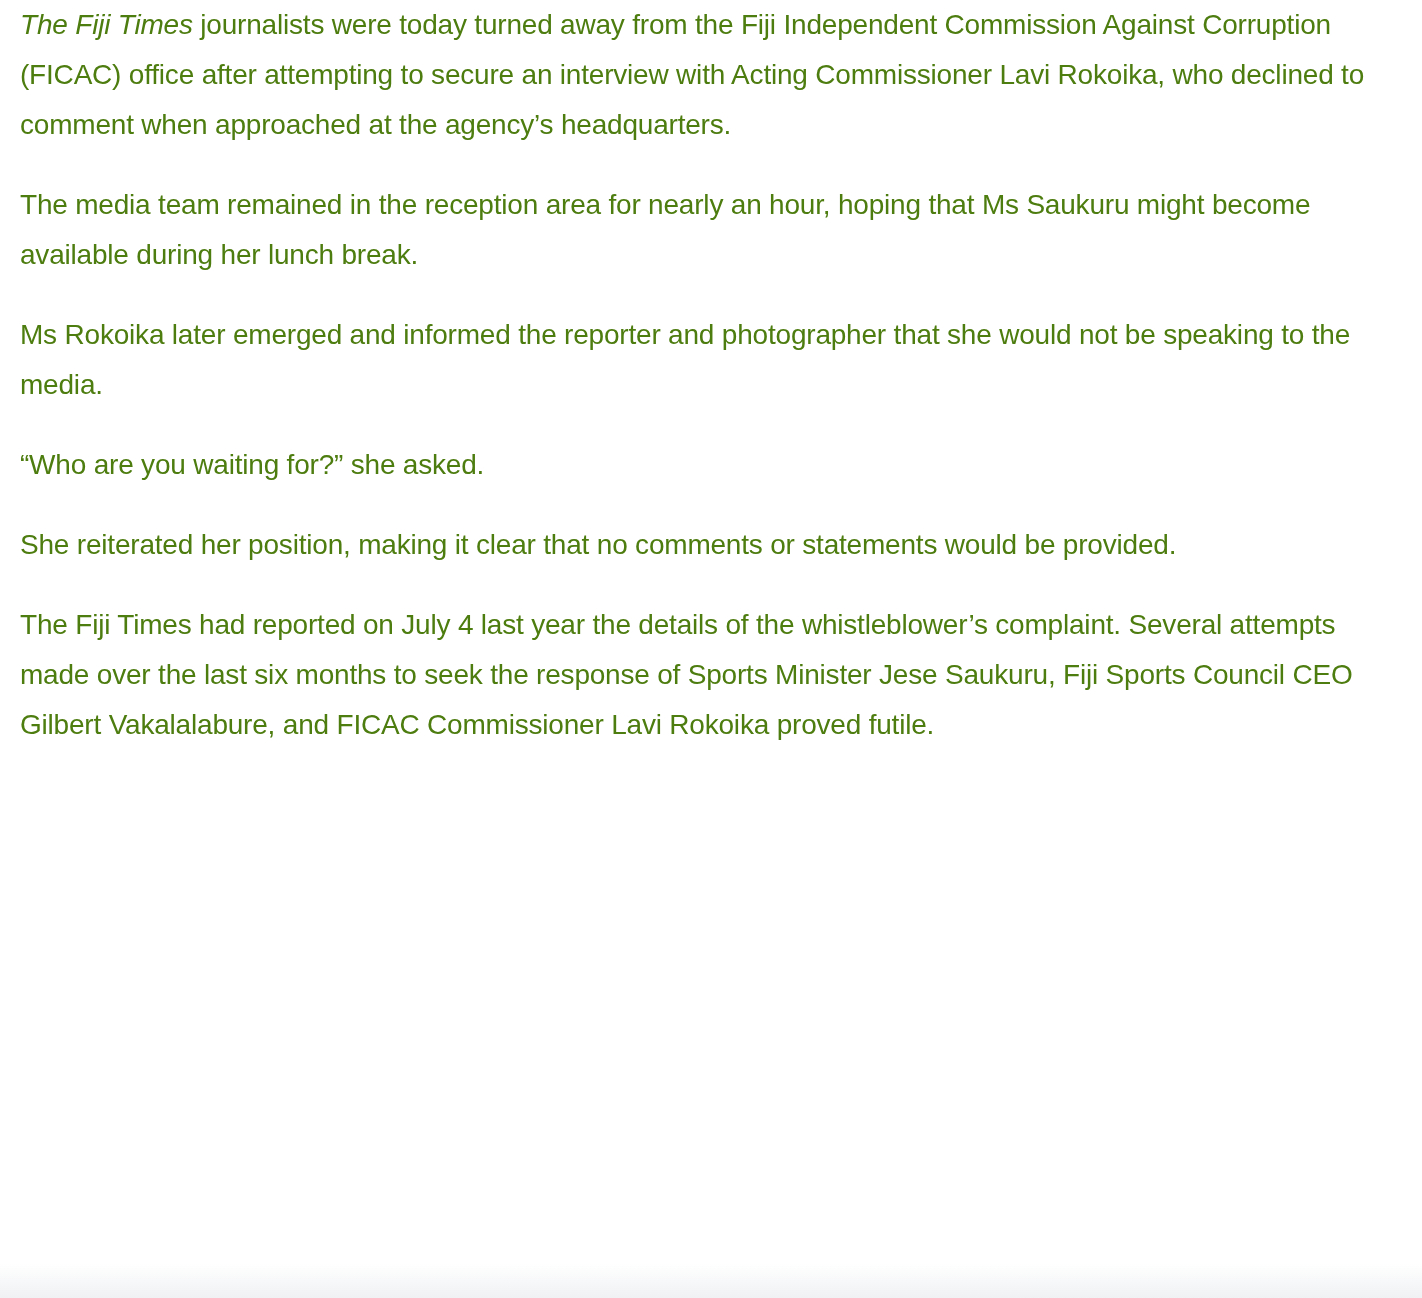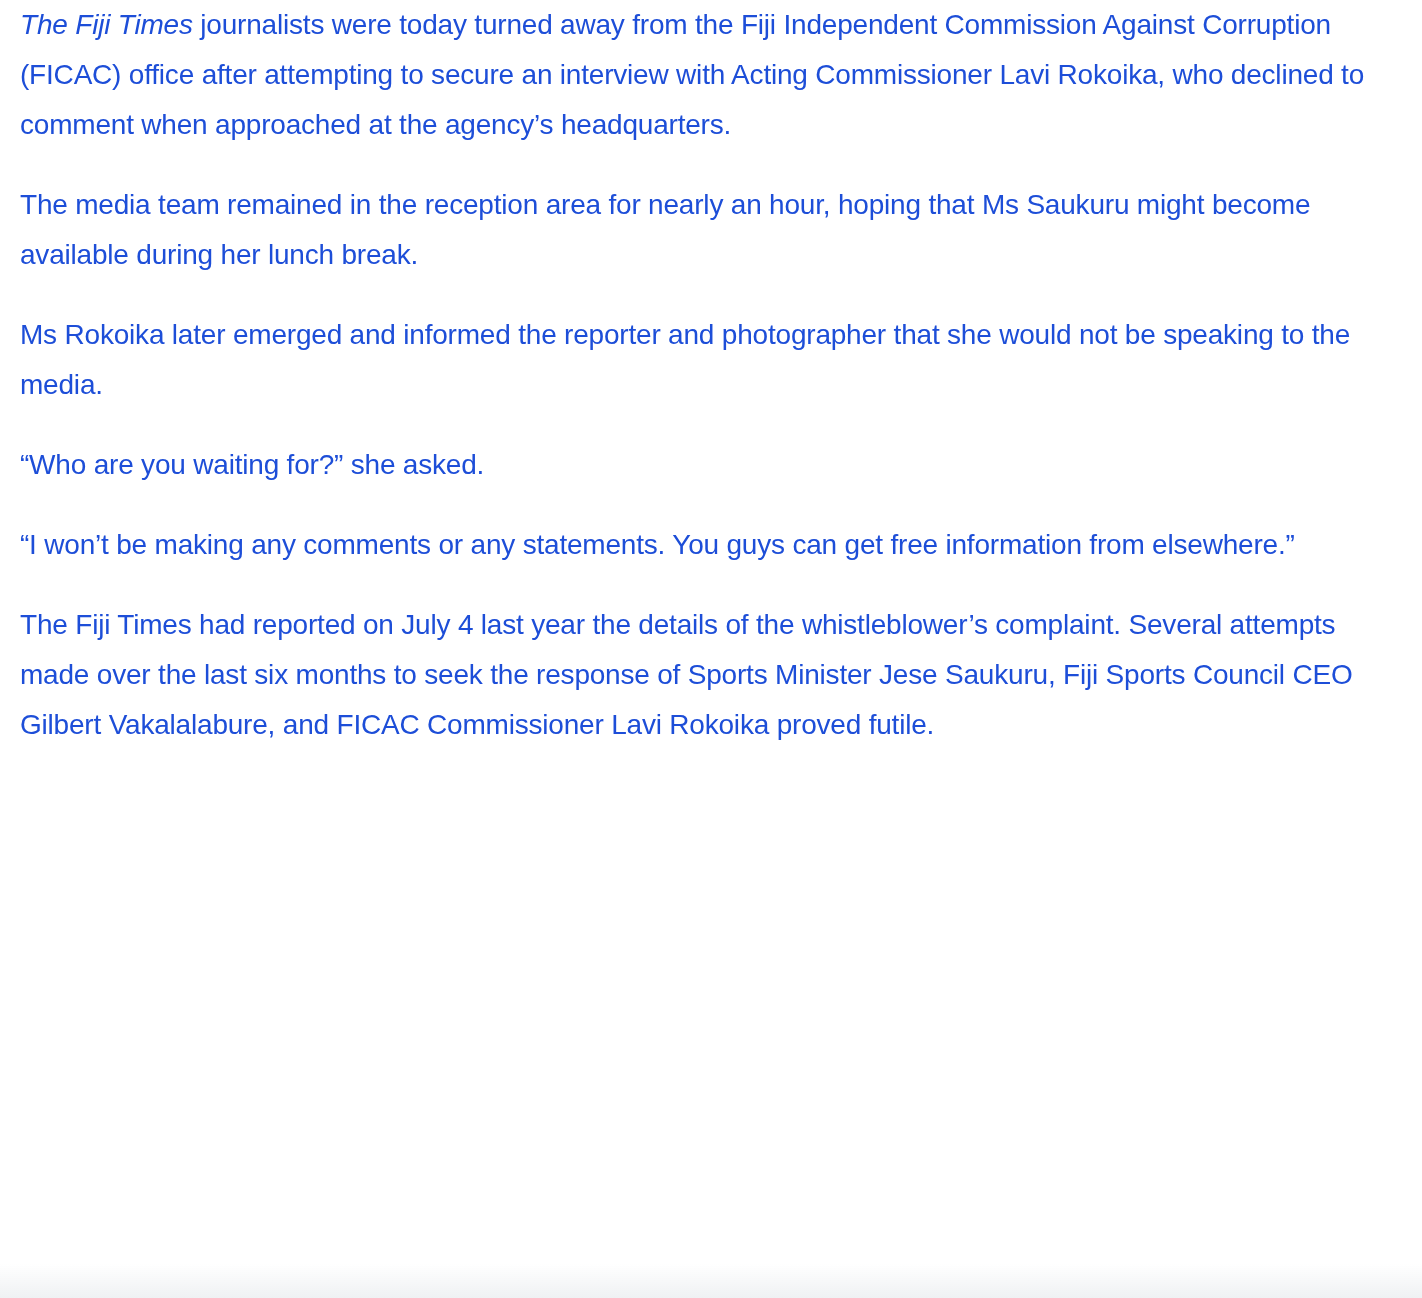--- a/index.html
+++ b/index.html
@@ -11,21 +11,21 @@
     overflow: hidden;
   }
   .article {
     box-sizing: border-box;
     width: 1422px;
     padding: 0 20px;
     font-family: "Liberation Sans", "DejaVu Sans", sans-serif;
     font-size: 28px;
     line-height: 50px;
     letter-spacing: -0.2px;
-    color: #1d4ed8;
+    color: #4d7c0f;
   }
   .article p {
     margin: 0 0 30px 0;
   }
   .article em {
     font-style: italic;
   }
   .bottom-fade {
     position: fixed;
     left: 0;
@@ -37,17 +37,17 @@
   }
 </style>
 </head>
 <body>
 
 <main class="article">
   <p><em>The Fiji Times</em><span> journalists were today turned away from the Fiji Independent Commission Against Corruption (FICAC) office after attempting to secure an interview with Acting Commissioner Lavi Rokoika, who declined to comment when approached at the agency’s headquarters.</span></p>
   <p><span>The media team remained in the reception area for nearly an hour, hoping that Ms Saukuru might become available during her lunch break.</span></p>
   <p><span>Ms Rokoika later emerged and informed the reporter and photographer that she would not be speaking to the media.</span></p>
   <p><span>“Who are you waiting for?” she asked.</span></p>
-  <p><span>“I won’t be making any comments or any statements. You guys can get free information from elsewhere.”</span></p>
+  <p><span>She reiterated her position, making it clear that no comments or statements would be provided.</span></p>
   <p><span>The Fiji Times had reported on July 4 last year the details of the whistleblower’s complaint. Several attempts made over the last six months to seek the response of Sports Minister Jese Saukuru, Fiji Sports Council CEO Gilbert Vakalalabure, and FICAC Commissioner Lavi Rokoika proved futile.</span></p>
 </main>
 
 <div class="bottom-fade"></div>
 
 </body></html>

